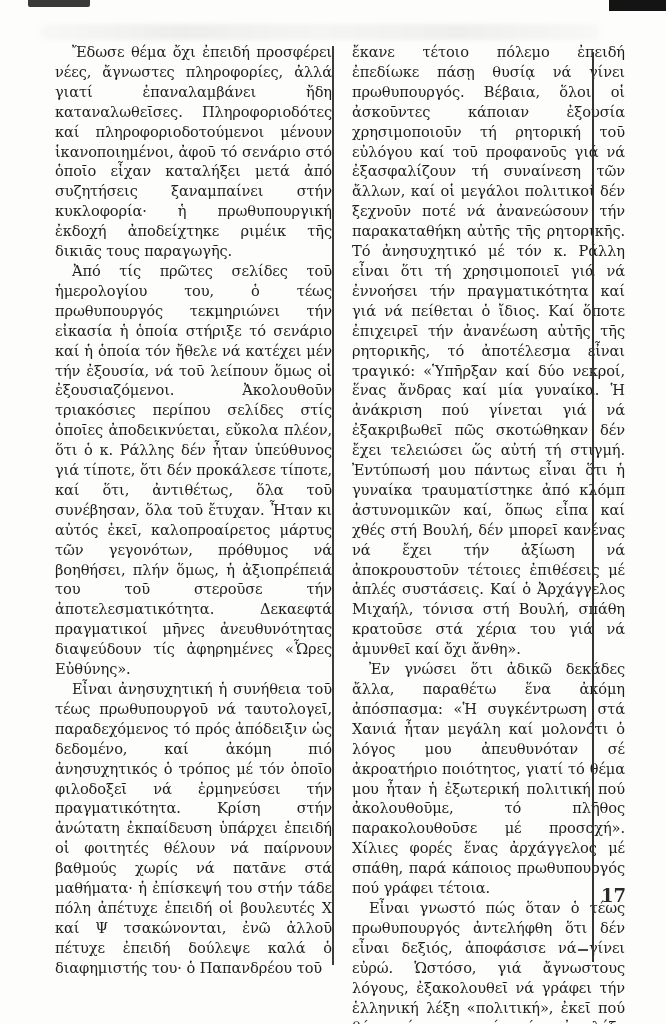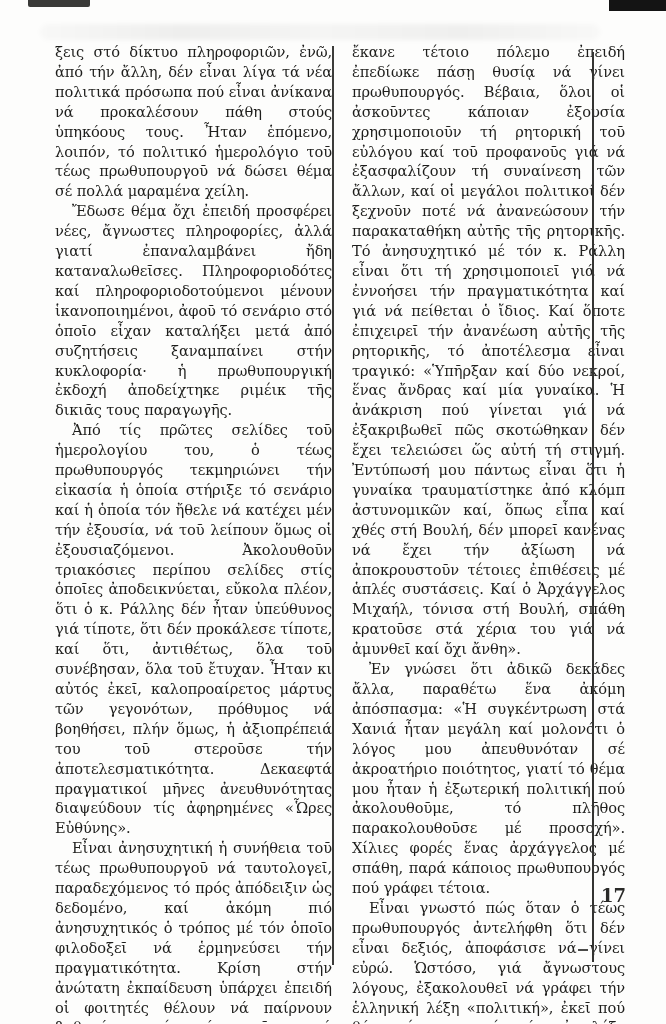--- a/index.html
+++ b/index.html
@@ -64,21 +64,20 @@
 </head>
 <body>
 
 <div class="page">
 
   <div class="mark-top-left"></div>
   <div class="mark-top-right"></div>
   <div class="scan-band"></div>
 
   <div class="col col-left">
-    <p class="cont">ξεις στό δίκτυο πληροφοριῶν, ἐνῶ, ἀπό τήν ἄλλη, δέν εἶναι λίγα τά νέα πολιτικά πρόσωπα πού εἶναι ἀνίκανα νά προκαλέσουν πάθη στούς ὑπηκόους τους. Ἦταν ἑπόμενο, λοιπόν, τό πολιτικό ἡμερολόγιο τοῦ τέως πρωθυπουργοῦ νά δώσει θέμα σέ πολλά μαραμένα χείλη.</p>
     <p>Ἔδωσε θέμα ὄχι ἐπειδή προσφέρει νέες, ἄγνωστες πληροφορίες, ἀλλά γιατί ἐπαναλαμβάνει ἤδη καταναλωθεῖσες. Πληροφοριοδότες καί πληροφοριοδοτούμενοι μένουν ἱκανοποιημένοι, ἀφοῦ τό σενάριο στό ὁποῖο εἶχαν καταλήξει μετά ἀπό συζητήσεις ξαναμπαίνει στήν κυκλοφορία· ἡ πρωθυπουργική ἐκδοχή ἀποδείχτηκε ριμέικ τῆς δικιᾶς τους παραγωγῆς.</p>
     <p>Ἀπό τίς πρῶτες σελίδες τοῦ ἡμερολογίου του, ὁ τέως πρωθυπουργός τεκμηριώνει τήν εἰκασία ἡ ὁποία στήριξε τό σενάριο καί ἡ ὁποία τόν ἤθελε νά κατέχει μέν τήν ἐξουσία, νά τοῦ λείπουν ὅμως οἱ ἐξουσιαζόμενοι. Ἀκολουθοῦν τριακόσιες περίπου σελίδες στίς ὁποῖες ἀποδεικνύεται, εὔκολα πλέον, ὅτι ὁ κ. Ράλλης δέν ἦταν ὑπεύθυνος γιά τίποτε, ὅτι δέν προκάλεσε τίποτε, καί ὅτι, ἀντιθέτως, ὅλα τοῦ συνέβησαν, ὅλα τοῦ ἔτυχαν. Ἦταν κι αὐτός ἐκεῖ, καλοπροαίρετος μάρτυς τῶν γεγονότων, πρόθυμος νά βοηθήσει, πλήν ὅμως, ἡ ἀξιοπρέπειά του τοῦ στεροῦσε τήν ἀποτελεσματικότητα. Δεκαεφτά πραγματικοί μῆνες ἀνευθυνότητας διαψεύδουν τίς ἀφηρημένες «Ὧρες Εὐθύνης».</p>
     <p>Εἶναι ἀνησυχητική ἡ συνήθεια τοῦ τέως πρωθυπουργοῦ νά ταυτολογεῖ, παραδεχόμενος τό πρός ἀπόδειξιν ὡς δεδομένο, καί ἀκόμη πιό ἀνησυχητικός ὁ τρόπος μέ τόν ὁποῖο φιλοδοξεῖ νά ἑρμηνεύσει τήν πραγματικότητα. Κρίση στήν ἀνώτατη ἐκπαίδευση ὑπάρχει ἐπειδή οἱ φοιτητές θέλουν νά παίρνουν βαθμούς χωρίς νά πατᾶνε στά μαθήματα· ἡ ἐπίσκεψή του στήν τάδε πόλη ἀπέτυχε ἐπειδή οἱ βουλευτές Χ καί Ψ τσακώνονται, ἐνῶ ἀλλοῦ πέτυχε ἐπειδή δούλεψε καλά ὁ διαφημιστής του· ὁ Παπανδρέου τοῦ</p>
   </div>
 
   <div class="rule-middle"></div>
 
   <div class="col col-right">
     <p class="cont">ἔκανε τέτοιο πόλεμο ἐπειδή ἐπεδίωκε πάσῃ θυσίᾳ νά γίνει πρωθυπουργός. Βέβαια, ὅλοι οἱ ἀσκοῦντες κάποιαν ἐξουσία χρησιμοποιοῦν τή ρητορική τοῦ εὐλόγου καί τοῦ προφανοῦς γιά νά ἐξασφαλίζουν τή συναίνεση τῶν ἄλλων, καί οἱ μεγάλοι πολιτικοί δέν ξεχνοῦν ποτέ νά ἀνανεώσουν τήν παρακαταθήκη αὐτῆς τῆς ρητορικῆς. Τό ἀνησυχητικό μέ τόν κ. Ράλλη εἶναι ὅτι τή χρησιμοποιεῖ γιά νά ἐννοήσει τήν πραγματικότητα καί γιά νά πείθεται ὁ ἴδιος. Καί ὅποτε ἐπιχειρεῖ τήν ἀνανέωση αὐτῆς τῆς ρητορικῆς, τό ἀποτέλεσμα εἶναι τραγικό: «Ὑπῆρξαν καί δύο νεκροί, ἕνας ἄνδρας καί μία γυναίκα. Ἡ ἀνάκριση πού γίνεται γιά νά ἐξακριβωθεῖ πῶς σκοτώθηκαν δέν ἔχει τελειώσει ὥς αὐτή τή στιγμή. Ἐντύπωσή μου πάντως εἶναι ὅτι ἡ γυναίκα τραυματίστηκε ἀπό κλόμπ ἀστυνομικῶν καί, ὅπως εἶπα καί χθές στή Βουλή, δέν μπορεῖ κανένας νά ἔχει τήν ἀξίωση νά ἀποκρουστοῦν τέτοιες ἐπιθέσεις μέ ἁπλές συστάσεις. Καί ὁ Ἀρχάγγελος Μιχαήλ, τόνισα στή Βουλή, σπάθη κρατοῦσε στά χέρια του γιά νά ἀμυνθεῖ καί ὄχι ἄνθη».</p>
     <p>Ἐν γνώσει ὅτι ἀδικῶ δεκάδες ἄλλα, παραθέτω ἕνα ἀκόμη ἀπόσπασμα: «Ἡ συγκέντρωση στά Χανιά ἦταν μεγάλη καί μολονότι ὁ λόγος μου ἀπευθυνόταν σέ ἀκροατήριο ποιότητος, γιατί τό θέμα μου ἦταν ἡ ἐξωτερική πολιτική πού ἀκολουθοῦμε, τό πλῆθος παρακολουθοῦσε μέ προσοχή». Χίλιες φορές ἕνας ἀρχάγγελος μέ σπάθη, παρά κάποιος πρωθυπουργός πού γράφει τέτοια.</p>

